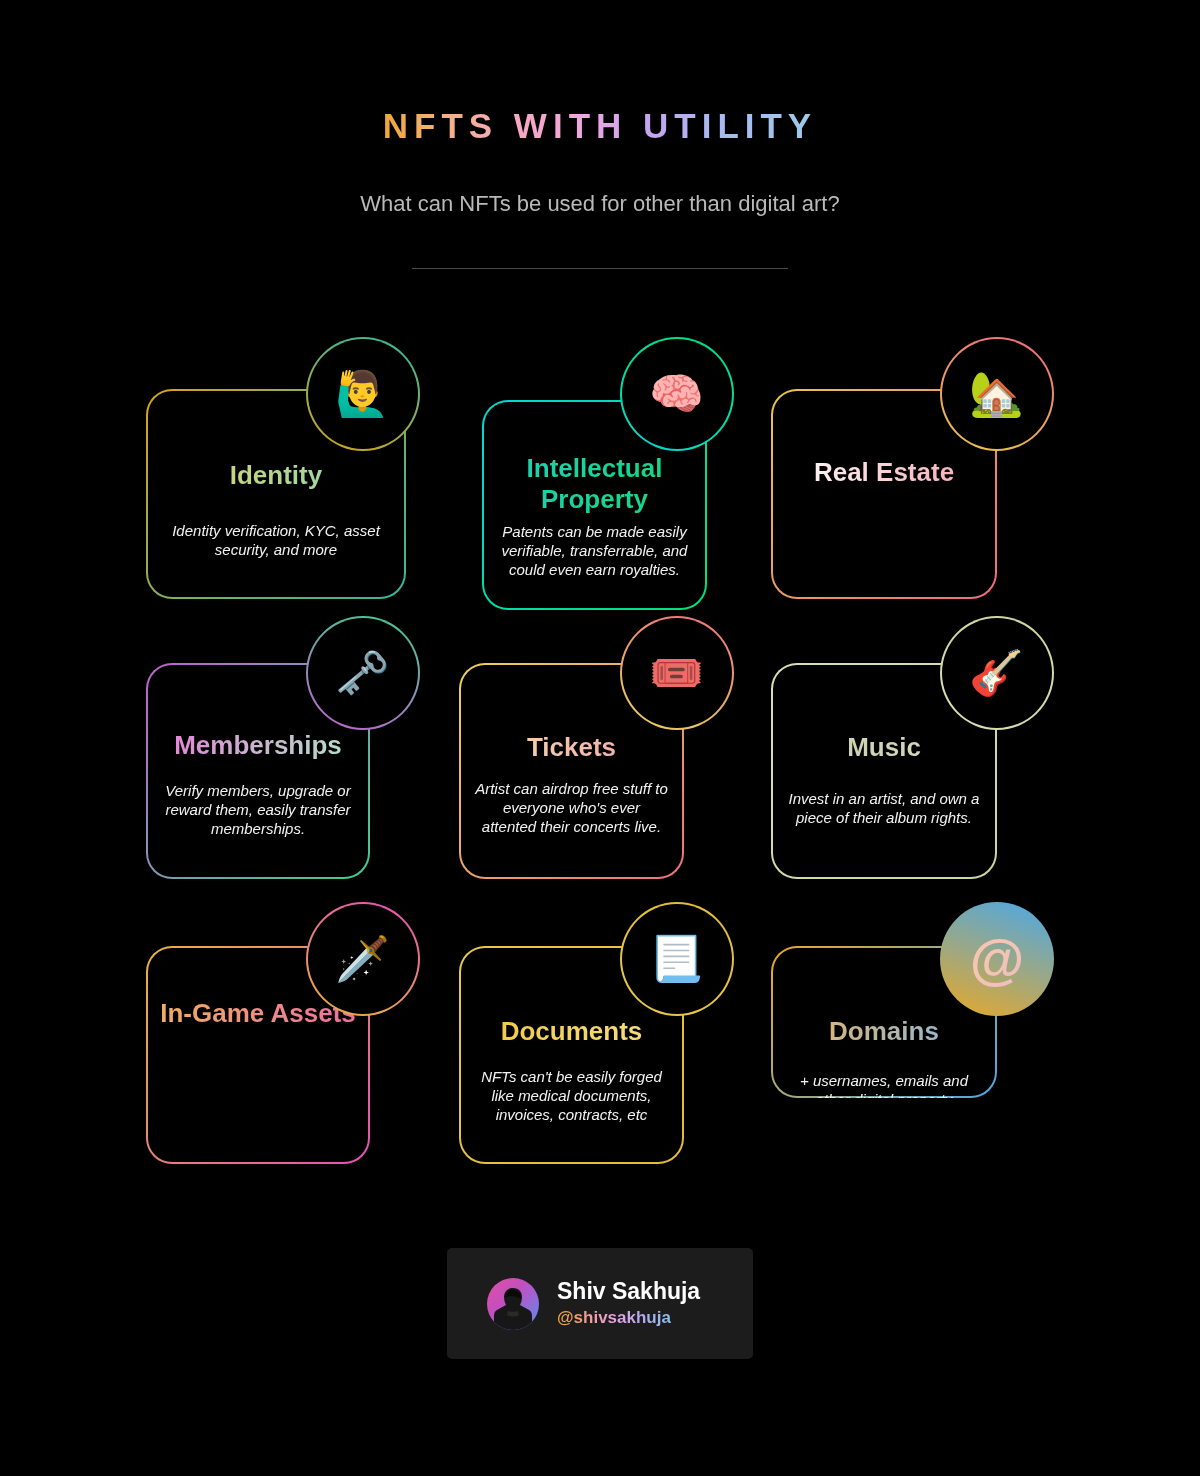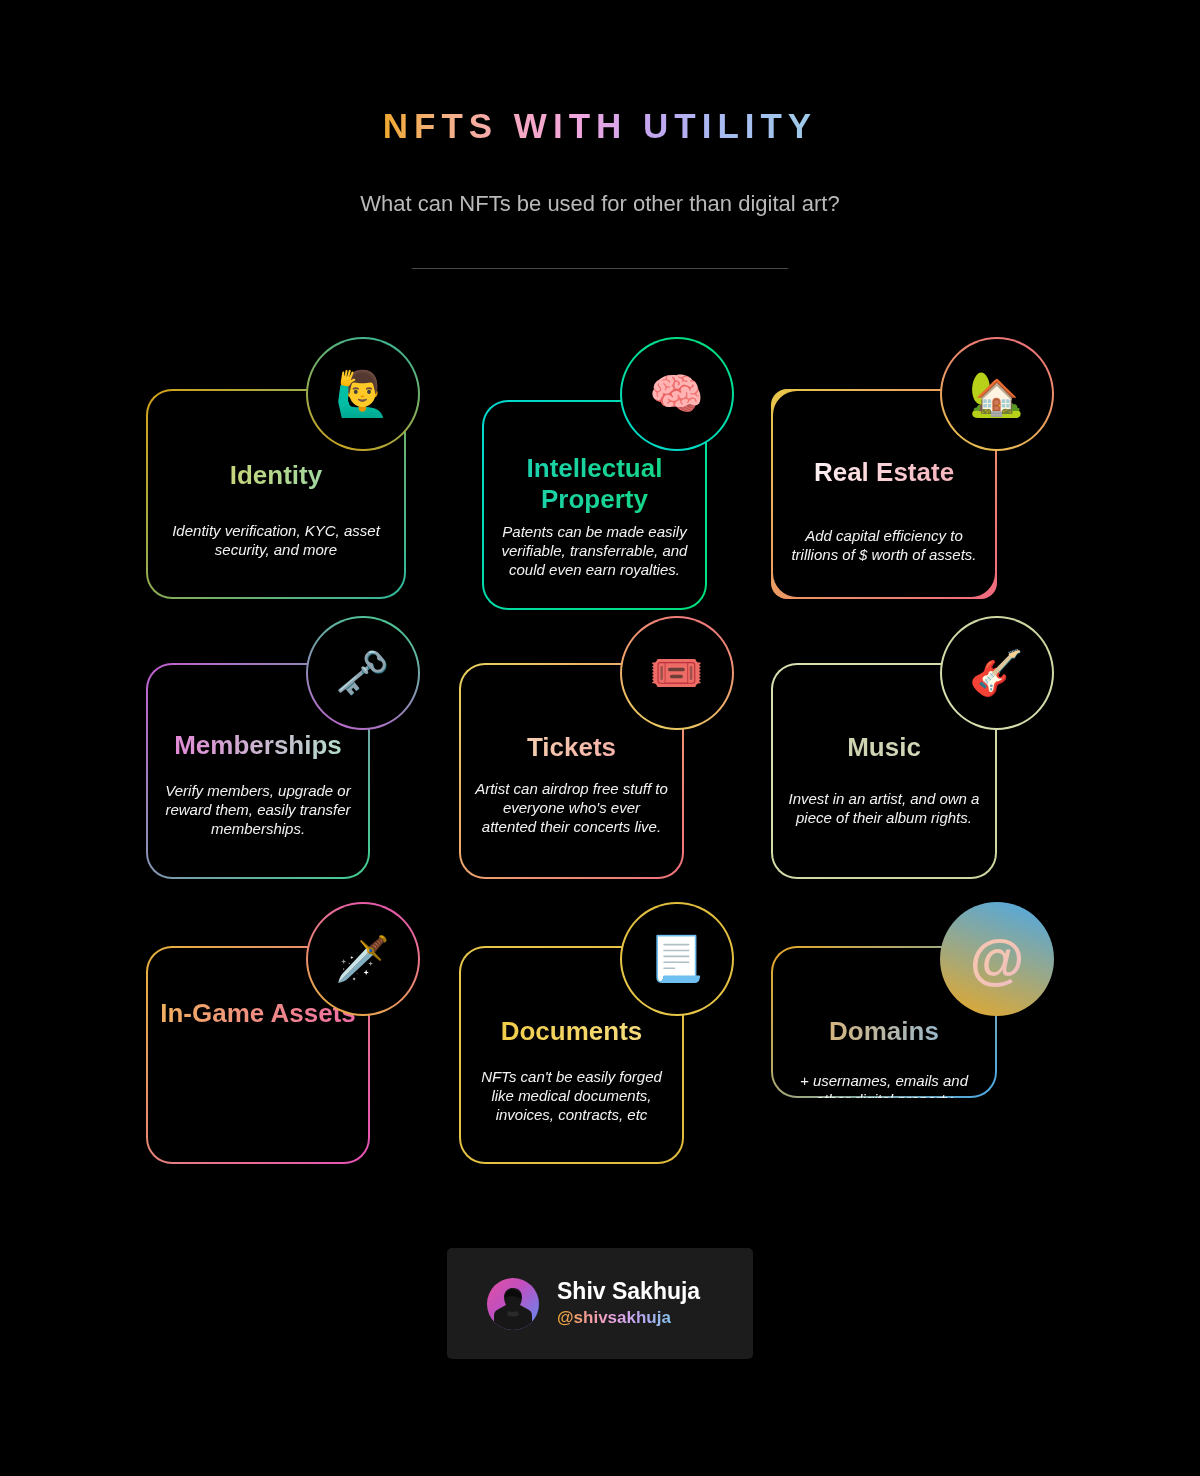--- a/index.html
+++ b/index.html
@@ -127,24 +127,23 @@
     </div>
     <div class="card" style="left: 459px; top: 70px; width: 225px; height: 210px; background-image: linear-gradient(135deg, rgb(0, 217, 210) 0%, rgb(0, 224, 122) 100%); margin-left: 23px;">
       <div class="card-inner">
         <div class="card-title" style="background-image: linear-gradient(100deg, rgb(31, 207, 184) 0%, rgb(18, 217, 122) 100%); position: absolute; left: 6px; right: 6px; top: 51px;">Intellectual Property</div>
         <div class="card-desc" style="position: absolute; left: 14px; right: 14px; top: 121px;">Patents can be made easily verifiable, transferrable, and could even earn royalties.</div>
       </div>
     </div>
     <div class="bubble" style="left: 620px; top: 7px; background-image: linear-gradient(200deg, rgb(0, 224, 122) 0%, rgb(0, 217, 210) 100%);">
       <div class="bubble-inner">🧠</div>
     </div>
-    <div class="card" style="left: 771px; top: 59px; width: 226px; height: 210px; background-image: linear-gradient(135deg, rgb(232, 200, 74) 0%, rgb(240, 105, 127) 100%); border-radius: 16px;">
+    <div class="card" style="left: 771px; top: 59px; width: 226px; height: 210px; background-image: linear-gradient(135deg, rgb(232, 200, 74) 0%, rgb(240, 105, 127) 100%);">
       <div class="card-inner">
         <div class="card-title" style="background-image: linear-gradient(100deg, rgb(255, 255, 255) 0%, rgb(244, 163, 173) 100%); position: absolute; left: 6px; right: 6px; top: 66px;">Real Estate</div>
-        <div class="card-desc" style="position: absolute; left: 14px; right: 14px; top: 136px;">Add capital efficiency to trillions of $ worth of assets.</div>
       </div>
     </div>
     <div class="bubble" style="left: 940px; top: 7px; background-image: linear-gradient(200deg, rgb(240, 105, 127) 0%, rgb(232, 200, 74) 100%);">
       <div class="bubble-inner">🏡</div>
     </div>
     <div class="card" style="left: 146px; top: 333px; width: 224px; height: 216px; background-image: linear-gradient(135deg, rgb(196, 95, 208) 0%, rgb(62, 207, 142) 100%);">
       <div class="card-inner">
         <div class="card-title" style="background-image: linear-gradient(100deg, rgb(232, 127, 216) 0%, rgb(174, 232, 200) 100%); position: absolute; left: 6px; right: 6px; top: 65px;">Memberships</div>
         <div class="card-desc" style="position: absolute; left: 14px; right: 14px; top: 117px;">Verify members, upgrade or reward them, easily transfer memberships.</div>
       </div>

